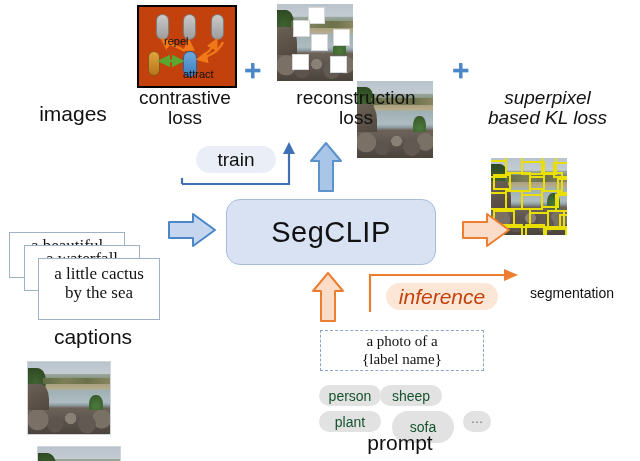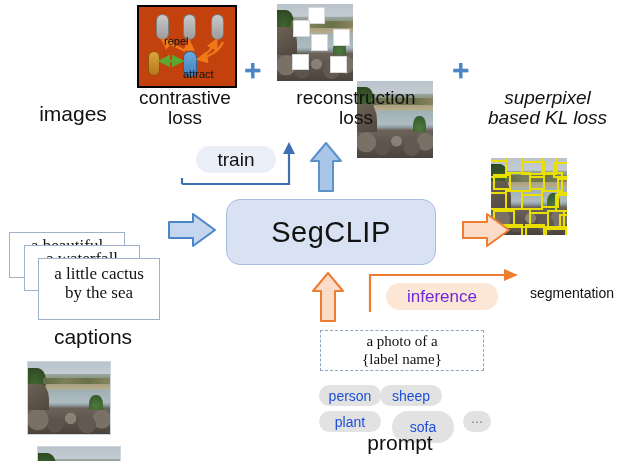--- a/index.html
+++ b/index.html
@@ -45,32 +45,32 @@
 
   .plus{color:#4a86c8;font-size:30px;font-weight:bold;line-height:1;
         text-shadow:0 1px 0 #b9d3ea;}
 
   .segclip-box{background:#d9e2f3;border:1px solid #a7bcdf;border-radius:14px;
     display:flex;align-items:center;justify-content:center;}
   .segclip-box span{font-size:29px;letter-spacing:.5px;color:#111;}
 
   .pill{border-radius:999px;display:flex;align-items:center;justify-content:center;}
   .pill-train{background:#eaeef6;color:#111;font-size:19px;}
-  .pill-infer{background:#fce6d6;color:#6d28d9;font-size:17px;}
+  .pill-infer{background:#fce6d6;color:#c2410c;font-size:21px;font-style:italic;}
 
   .card{background:#fff;border:1px solid #9fb0cb;box-sizing:border-box;}
   .card .t{font-family:"Liberation Serif", serif;text-align:center;line-height:1.12;}
 
   .dashbox{border:1px dashed #8fa5c4;background:#fff;box-sizing:border-box;
     display:flex;align-items:center;justify-content:center;}
   .dashbox .t{font-family:"Liberation Serif", serif;text-align:center;
     font-size:15px;line-height:1.15;}
 
   .tag{background:#e2e2e2;border-radius:999px;display:inline-flex;
-    align-items:center;justify-content:center;color:#1d4ed8;font-size:14px;}
+    align-items:center;justify-content:center;color:#14532d;font-size:14px;}
   svg{overflow:visible;}
 </style>
 </head>
 <body>
 
 <div class="abs contrast-box" style="left:137px;top:5px;width:96px;height:79px;">
   <div class="cap grey" style="left:17px;top:7px;width:11px;height:24px;"></div>
   <div class="cap grey" style="left:44px;top:7px;width:11px;height:24px;"></div>
   <div class="cap grey" style="left:72px;top:7px;width:11px;height:24px;"></div>
   <div class="cap blue" style="left:44px;top:44px;width:12px;height:24px;"></div>

